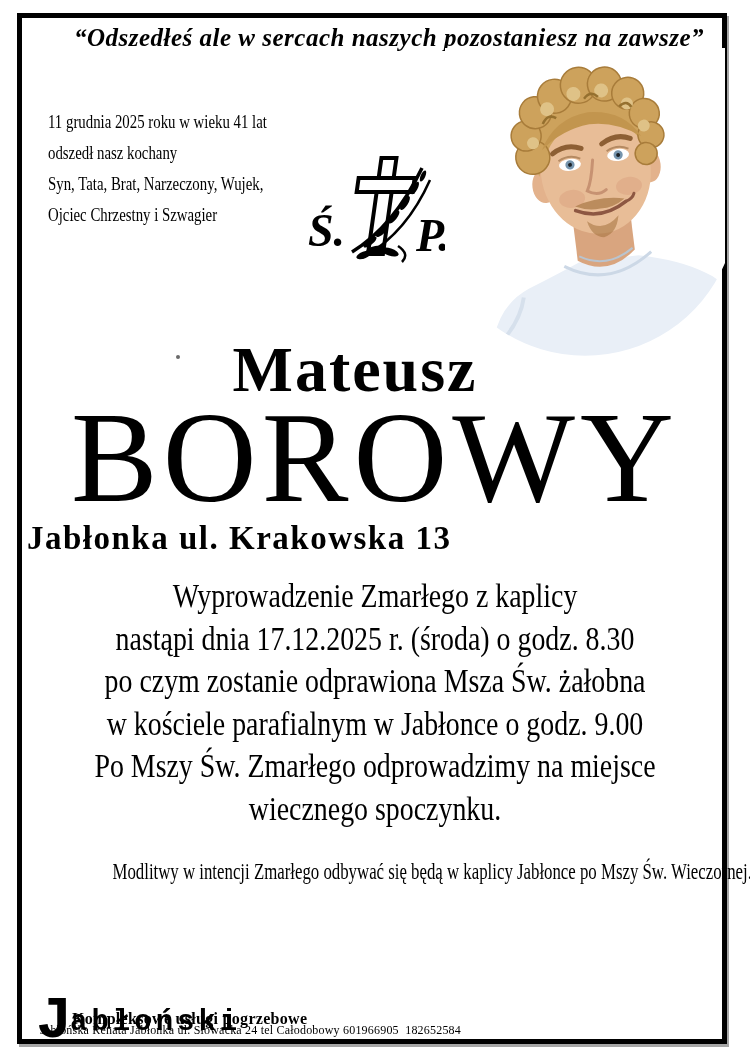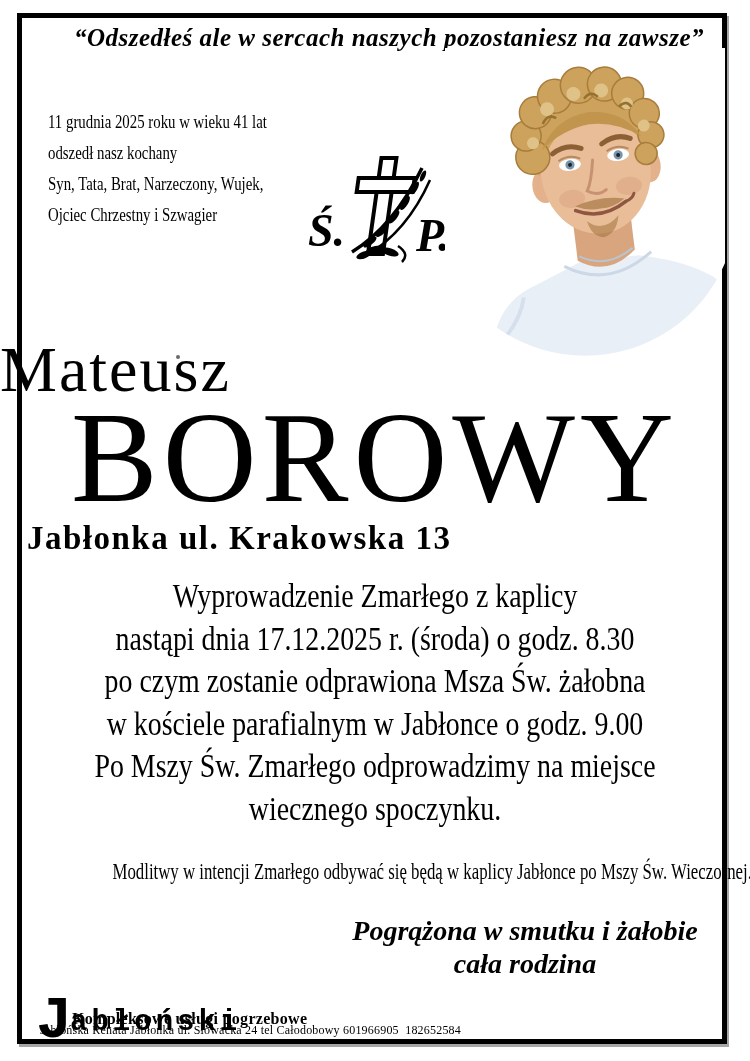--- a/index.html
+++ b/index.html
@@ -18,22 +18,22 @@
   }
   .info-block{
     position:absolute;left:48px;top:106px;
     font-size:19px;line-height:31px;white-space:nowrap;
     transform:scaleX(0.78);transform-origin:0 0;
   }
   .emblem{position:absolute;left:306px;top:154px;width:150px;height:112px;}
   .portrait{position:absolute;left:445px;top:48px;width:280px;height:322px;}
   .stray-mark{position:absolute;left:176px;top:355px;width:4px;height:4px;border-radius:50%;background:#6a6a6a;}
   .first-name{
-    position:absolute;left:0;top:338px;width:710px;
-    font-size:64px;font-weight:normal;letter-spacing:2px;line-height:1;
+    position:absolute;left:0;top:338px;width:710px;text-align:center;
+    font-size:64px;font-weight:bold;letter-spacing:2px;line-height:1;
   }
   .last-name{
     position:absolute;left:0;top:392px;width:750px;text-align:center;
     font-size:130px;font-weight:normal;letter-spacing:5px;line-height:1;
   }
   .address{
     position:absolute;left:0;top:520px;width:745px;text-align:left;
     font-size:33px;font-weight:bold;letter-spacing:1.5px;padding-left:27px;
   }
   .announcement{
@@ -182,24 +182,20 @@
     <div>Wyprowadzenie Zmarłego z kaplicy</div>
     <div>nastąpi dnia 17.12.2025 r. (środa) o godz. 8.30</div>
     <div>po czym zostanie odprawiona Msza Św. żałobna</div>
     <div>w kościele parafialnym w Jabłonce o godz. 9.00</div>
     <div>Po Mszy Św. Zmarłego odprowadzimy na miejsce</div>
     <div>wiecznego spoczynku.</div>
   </div>
 
   <div class="prayer">Modlitwy w intencji Zmarłego odbywać się będą w kaplicy Jabłonce po Mszy Św. Wieczornej.</div>
 
-  <div class="closing">
-    <div>Pogrążona w smutku i żałobie</div>
-    <div>cała rodzina</div>
-  </div>
 
   <div class="brand">
     <span class="brand-j">J</span><span class="brand-rest">abłoński</span>
   </div>
   <div class="tagline">Kompleksowe usługi pogrzebowe</div>
   <div class="contact">Jabłońska Renata Jabłonka ul. Słowacka 24 tel Całodobowy 601966905  182652584</div>
 
 </div>
 
 </body></html>

